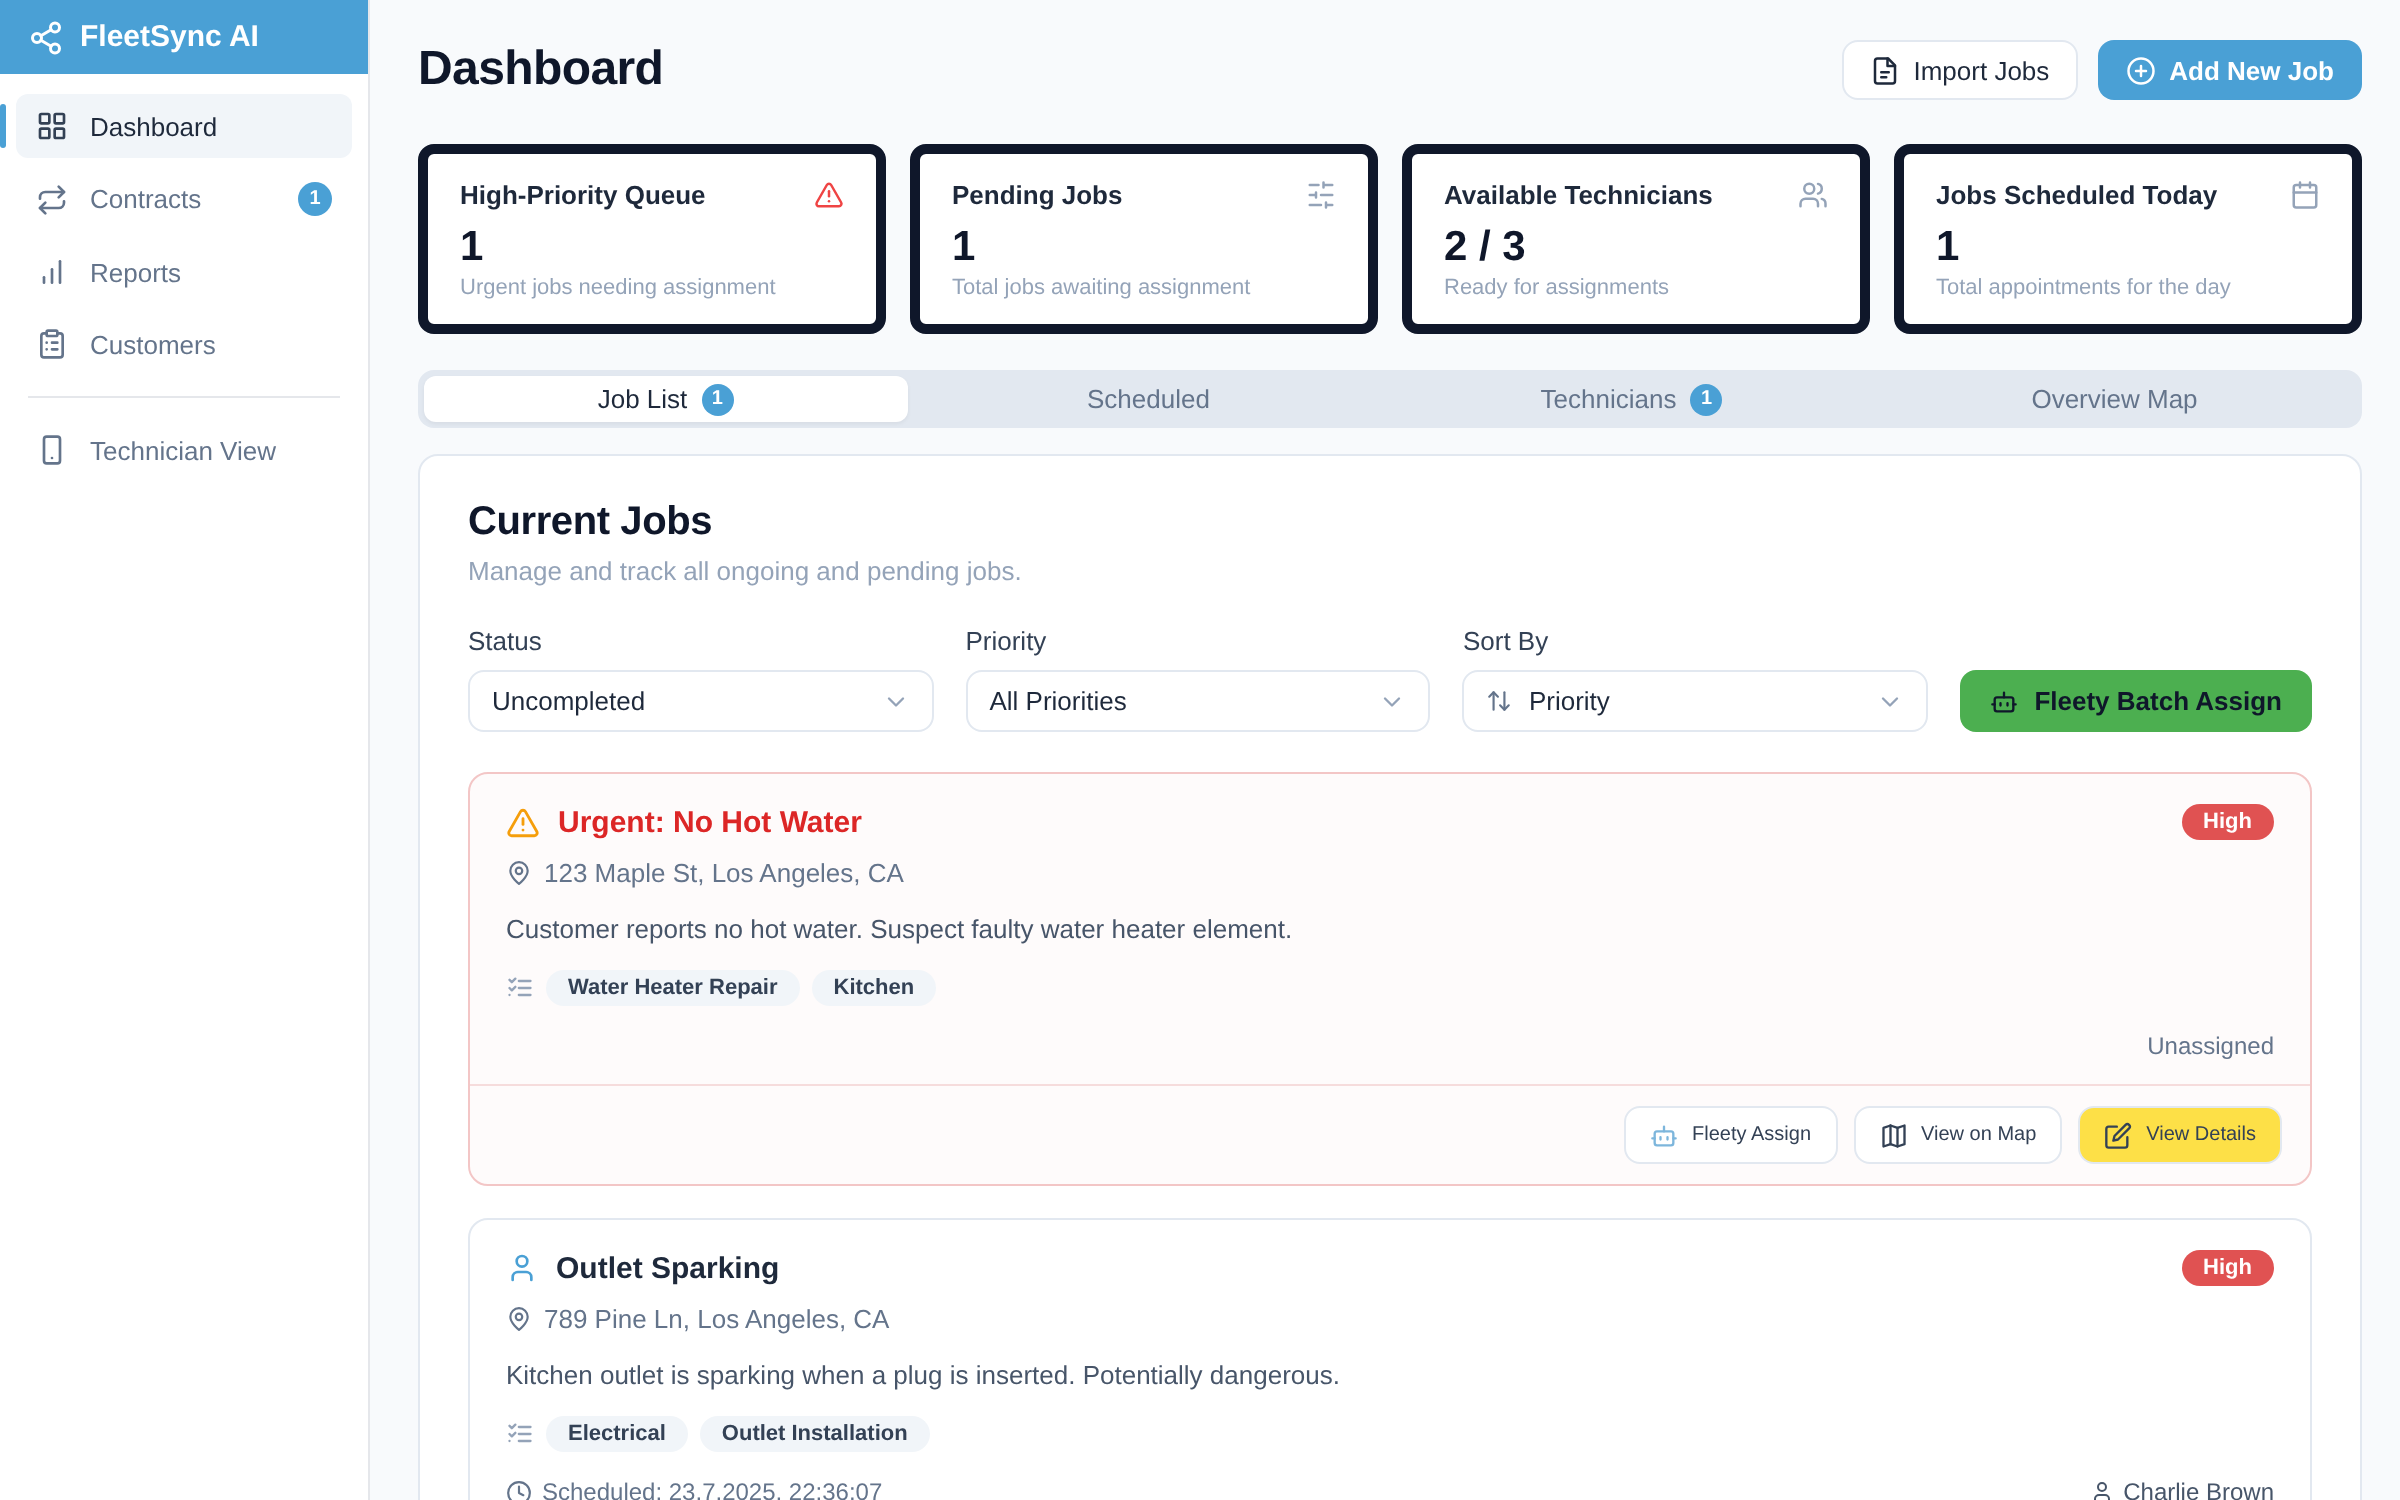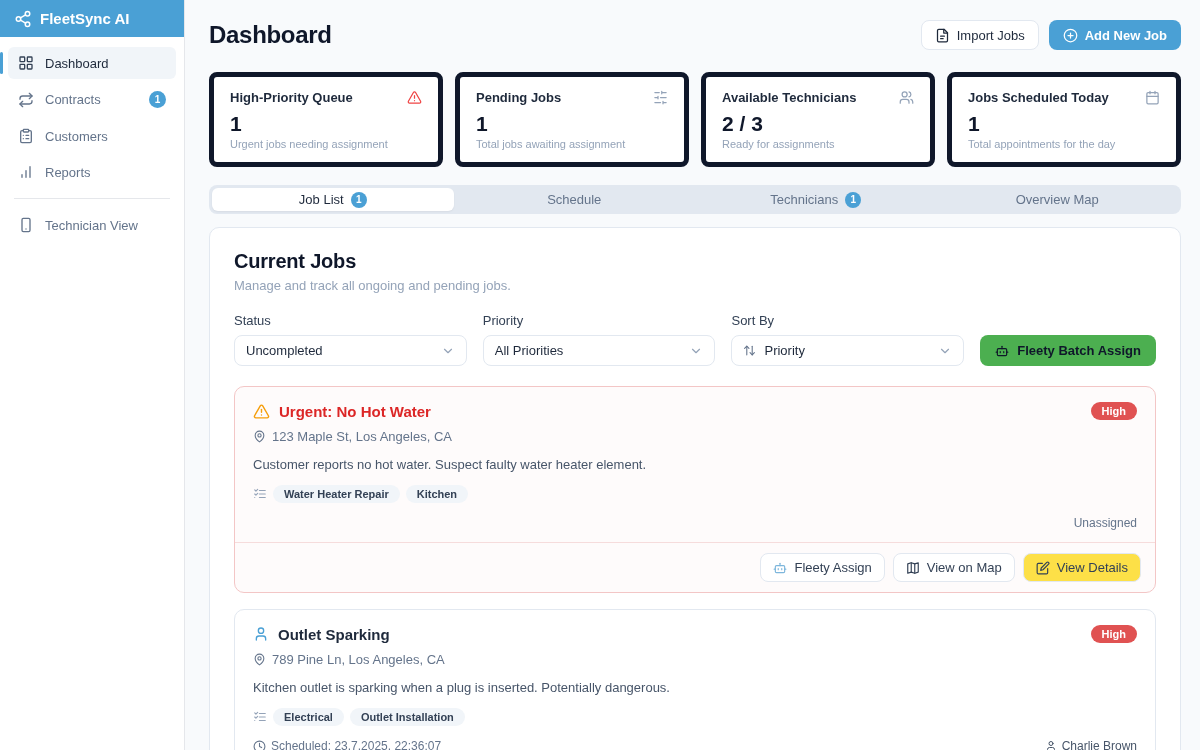--- a/index.html
+++ b/index.html
@@ -67,21 +67,21 @@
   .priority-badge { background: #e05252; color: #fff; font-size: 11px; font-weight: bold; padding: 3px 11px; border-radius: 999px; }
   .job-loc { font-size: 13px; color: #64748b; margin-top: 9px; display: flex; gap: 6px; align-items: center; }
   .job-desc { font-size: 13px; color: #475569; margin-top: 13px; }
   .job-tags { display: flex; gap: 6px; align-items: center; margin-top: 13px; color: #94a3b8; }
   .tag { background: #f1f5f9; border-radius: 999px; padding: 3px 11px; font-size: 11px; font-weight: 600; color: #334155; }
   .job-meta { display: flex; justify-content: space-between; align-items: center; font-size: 12px; color: #64748b; margin-top: 13px; }
   .job-meta .meta-left, .job-meta .meta-right { display: flex; align-items: center; gap: 5px; }
   .meta-right { color: #475569; }
   .job-actions { border-top: 1px solid #eef1f5; padding: 10px 14px; display: flex; justify-content: flex-end; gap: 8px; }
   .job-card.urgent .job-actions { border-top-color: #f6dcdc; }
-  .action-btn { height: 29px; border: 1px solid #e2e8f0; background: #fff; border-radius: 8px; font-size: 13px; font-weight: 500; color: #334155; display: inline-flex; align-items: center; gap: 7px; padding: 0 12px; cursor: pointer; font-family: inherit; }
+  .action-btn { height: 29px; border: 1px solid #e2e8f0; background: #fff; border-radius: 8px; font-size: 10px; font-weight: 500; color: #334155; display: inline-flex; align-items: center; gap: 7px; padding: 0 12px; cursor: pointer; font-family: inherit; }
   .action-btn.muted { background: #fde047; border-color: #e2e8f0; }
   .bot-blue { color: #7db6dc; display: flex; }
   .icon-dark { color: #334155; display: flex; }
 </style>
 </head>
 <body>
 
 <div class="app">
 
   <aside class="sidebar">
@@ -116,36 +116,36 @@
               <path d="m7 22-4-4 4-4"></path>
               <path d="M21 13v1a4 4 0 0 1-4 4H3"></path>
             </svg>
         </span>
         <span>Contracts</span>
         <span class="nav-badge">1</span>
       </div>
       <div class="nav-item">
         <span style="display:flex;">
           <svg width="16" height="16" viewBox="0 0 24 24" fill="none" stroke="currentColor" stroke-width="2" stroke-linecap="round" stroke-linejoin="round">
+              <path d="M12 20V10"></path>
+              <path d="M18 20V4"></path>
+              <path d="M6 20v-4"></path>
+            </svg>
+        </span>
+        <span>Reports</span>
+      </div>
+      <div class="nav-item">
+        <span style="display:flex;">
+          <svg width="16" height="16" viewBox="0 0 24 24" fill="none" stroke="currentColor" stroke-width="2" stroke-linecap="round" stroke-linejoin="round">
               <rect x="8" y="2" width="8" height="4" rx="1"></rect>
               <path d="M16 4h2a2 2 0 0 1 2 2v14a2 2 0 0 1-2 2H6a2 2 0 0 1-2-2V6a2 2 0 0 1 2-2h2"></path>
               <path d="M12 11h4M12 16h4M8 11h.01M8 16h.01"></path>
             </svg>
         </span>
         <span>Customers</span>
-      </div>
-      <div class="nav-item">
-        <span style="display:flex;">
-          <svg width="16" height="16" viewBox="0 0 24 24" fill="none" stroke="currentColor" stroke-width="2" stroke-linecap="round" stroke-linejoin="round">
-              <path d="M12 20V10"></path>
-              <path d="M18 20V4"></path>
-              <path d="M6 20v-4"></path>
-            </svg>
-        </span>
-        <span>Reports</span>
       </div>
       <div class="nav-divider"></div>
       <div class="nav-item">
         <span style="display:flex;">
           <svg width="16" height="16" viewBox="0 0 24 24" fill="none" stroke="currentColor" stroke-width="2" stroke-linecap="round" stroke-linejoin="round">
               <rect x="6" y="2" width="12" height="20" rx="2"></rect>
               <path d="M12 18h.01"></path>
             </svg>
         </span>
         <span>Technician View</span>
@@ -236,21 +236,21 @@
         <div class="stat-sub">Total appointments for the day</div>
       </div>
     </div>
 
     <div class="tabs">
       <div class="tab active">
         <span>Job List</span>
         <span class="tab-badge">1</span>
       </div>
       <div class="tab">
-        <span>Schedule</span>
+        <span>Scheduled</span>
       </div>
       <div class="tab">
         <span>Technicians</span>
         <span class="tab-badge">1</span>
       </div>
       <div class="tab">
         <span>Overview Map</span>
       </div>
     </div>
 

